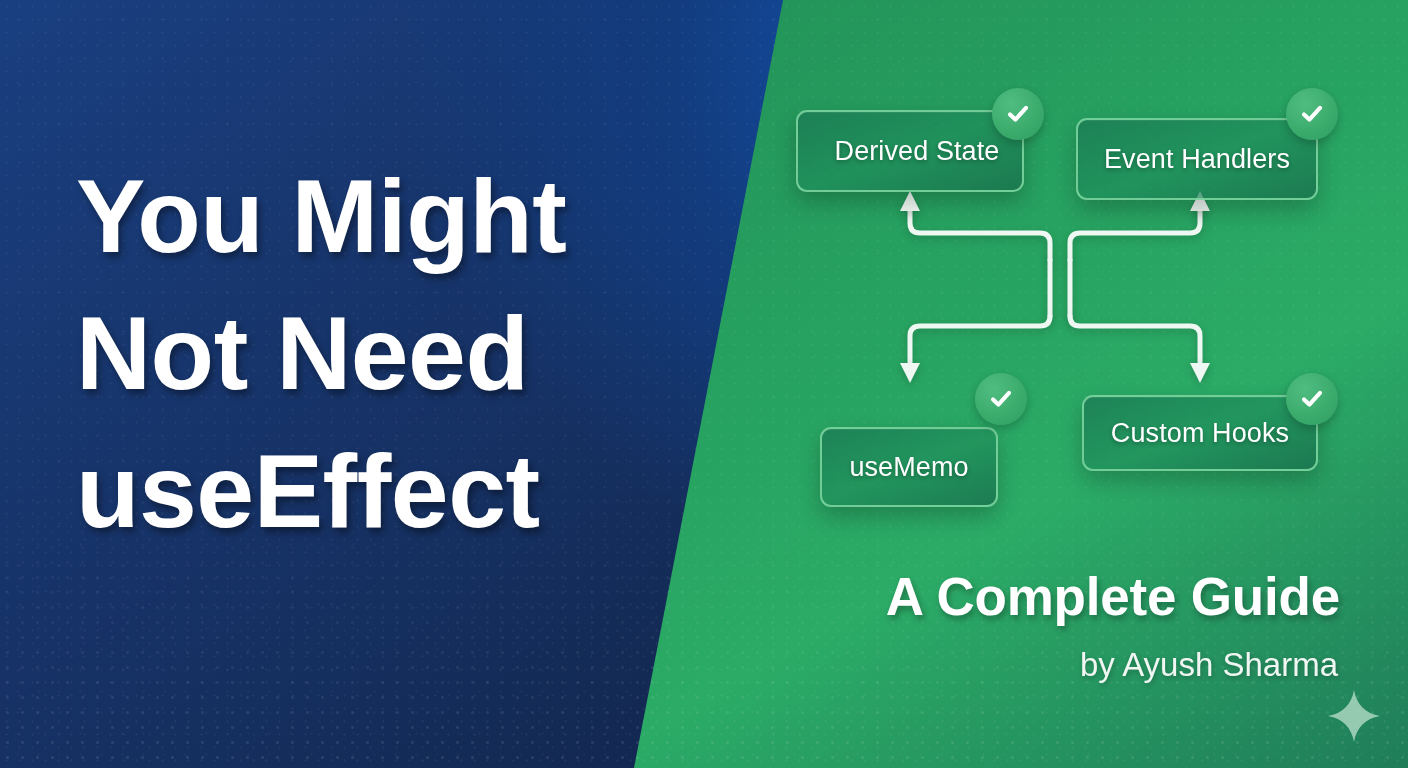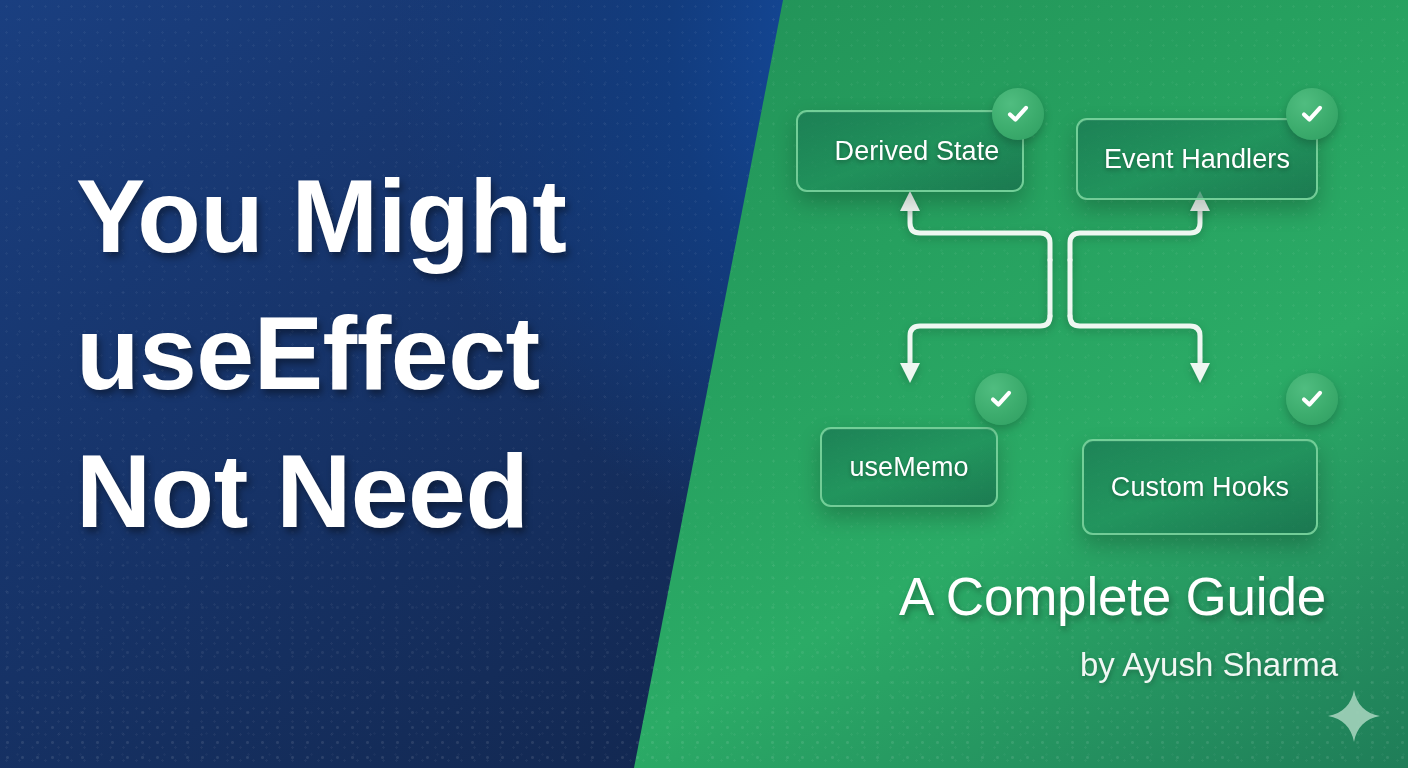--- a/index.html
+++ b/index.html
@@ -106,21 +106,21 @@
     display: flex;
     align-items: center;
     justify-content: center;
   }
   .badge svg { display: block; }
 
   
   .n-derived  { left: 16px;  top: 32px;  width: 228px; height: 82px; padding-left: 14px; }
   .n-events   { left: 296px; top: 32px;  width: 242px; height: 82px; margin-top: 8px; }
   .n-usememo  { left: 40px;  top: 317px; width: 178px; height: 80px; margin-top: 32px; }
-  .n-hooks    { left: 302px; top: 317px; width: 236px; height: 96px; margin-top: 44px; }
+  .n-hooks    { left: 302px; top: 317px; width: 236px; height: 76px; }
 
   .b-derived  { left: 212px; top: 10px; }
   .b-events   { left: 506px; top: 10px; }
   .b-usememo  { left: 195px; top: 295px; }
   .b-hooks    { left: 506px; top: 295px; }
 
   .connectors {
     position: absolute;
     left: 0; top: 0;
     width: 580px;
@@ -134,25 +134,25 @@
     stroke-width: 5;
     stroke-linecap: round;
     stroke-linejoin: round;
     filter: drop-shadow(0 3px 4px rgba(0,0,0,0.20));
   }
   .conn-head { fill: #eef7f1; filter: drop-shadow(0 3px 4px rgba(0,0,0,0.20)); }
 
   
   .subtitle {
     position: absolute;
-    right: 82px;
+    right: 68px;
     top: 566px;
     color: #ffffff;
     font-size: 53px;
-    font-weight: normal;
+    font-weight: bold;
     letter-spacing: -0.2px;
     text-align: right;
     white-space: nowrap;
     text-shadow: 2px 4px 6px rgba(0,0,0,0.30);
   }
   .byline {
     position: absolute;
     right: 70px;
     top: 646px;
     color: #f0f7f3;
@@ -177,22 +177,22 @@
 
 <div id="canvas">
 
   <div class="bg-blue"></div>
   <div class="bg-green"></div>
   <div class="tex"></div>
   <div class="tex-bottom"></div>
 
   <div class="title">
     <span class="title-line">You Might</span>
+    <span class="title-line">Not Need</span>
     <span class="title-line">useEffect</span>
-    <span class="title-line">Not Need</span>
   </div>
 
   <div class="diagram">
 
     <svg class="connectors" viewBox="0 0 580 420">
 
       <path class="conn-path" d="M 270 182 L 270 165 Q 270 155 260 155 L 140 155 Q 130 155 130 145 L 130 130"></path>
       <polygon class="conn-head" points="130,113 120,133 140,133"></polygon>
 
       <path class="conn-path" d="M 290 182 L 290 165 Q 290 155 300 155 L 410 155 Q 420 155 420 145 L 420 130"></path>

